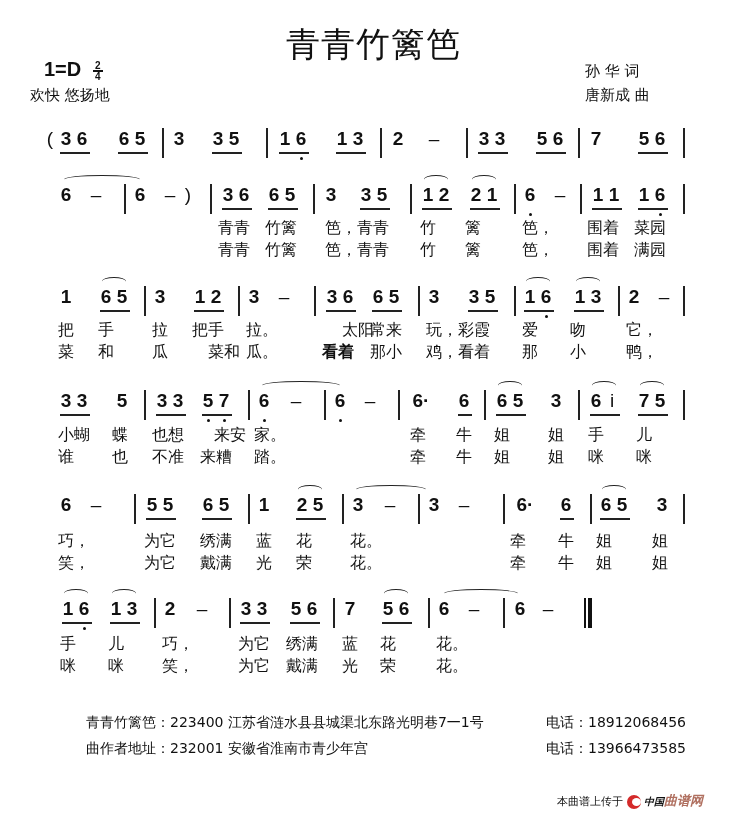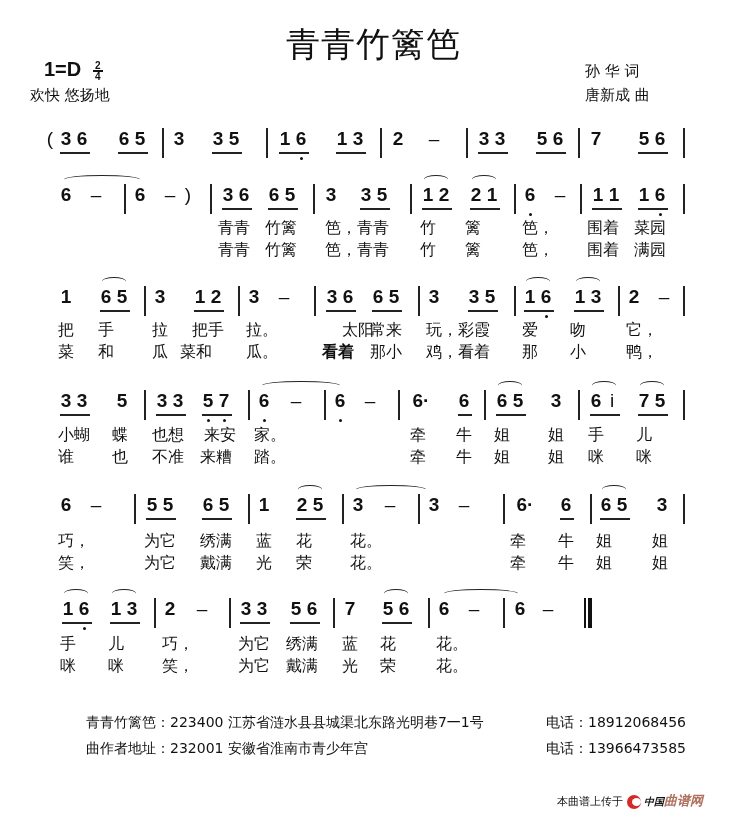--- a/index.html
+++ b/index.html
@@ -199,21 +199,21 @@
   <span class="lyric" style="left:370px;">常来</span>
   <span class="lyric" style="left:426px;">玩，彩霞</span>
   <span class="lyric" style="left:522px;">爱</span>
   <span class="lyric" style="left:570px;">吻</span>
   <span class="lyric" style="left:626px;">它，</span>
 </div>
 <div class="row" style="top:342px;">
   <span class="lyric" style="left:58px;">菜</span>
   <span class="lyric" style="left:98px;">和</span>
   <span class="lyric" style="left:152px;">瓜</span>
-  <span class="lyric" style="left:180px;">菜和</span>
+  <span class="lyric" style="left:208px;">菜和</span>
   <span class="lyric" style="left:246px;">瓜。</span>
   <span class="lyric" style="left:322px;font-weight:bold;">看着</span>
   <span class="lyric" style="left:370px;">那小</span>
   <span class="lyric" style="left:426px;">鸡，看着</span>
   <span class="lyric" style="left:522px;">那</span>
   <span class="lyric" style="left:570px;">小</span>
   <span class="lyric" style="left:626px;">鸭，</span>
 </div>
 
 <div class="row" style="top:390px;">
@@ -257,21 +257,21 @@
   <div class="slur" style="left:640px;width:24px;"></div>
   <span class="note" style="left:638px;">7</span>
   <span class="note" style="left:654px;">5</span>
   <div class="ul" style="left:638px;width:30px;"></div>
   <div class="bl" style="left:683px;"></div>
 </div>
 <div class="row" style="top:425px;">
   <span class="lyric" style="left:58px;">小蝴</span>
   <span class="lyric" style="left:112px;">蝶</span>
   <span class="lyric" style="left:152px;">也想</span>
-  <span class="lyric" style="left:204px;">来安</span>
+  <span class="lyric" style="left:214px;">来安</span>
   <span class="lyric" style="left:254px;">家。</span>
   <span class="lyric" style="left:410px;">牵</span>
   <span class="lyric" style="left:456px;">牛</span>
   <span class="lyric" style="left:494px;">姐</span>
   <span class="lyric" style="left:548px;">姐</span>
   <span class="lyric" style="left:588px;">手</span>
   <span class="lyric" style="left:636px;">儿</span>
 </div>
 <div class="row" style="top:447px;">
   <span class="lyric" style="left:58px;">谁</span>

